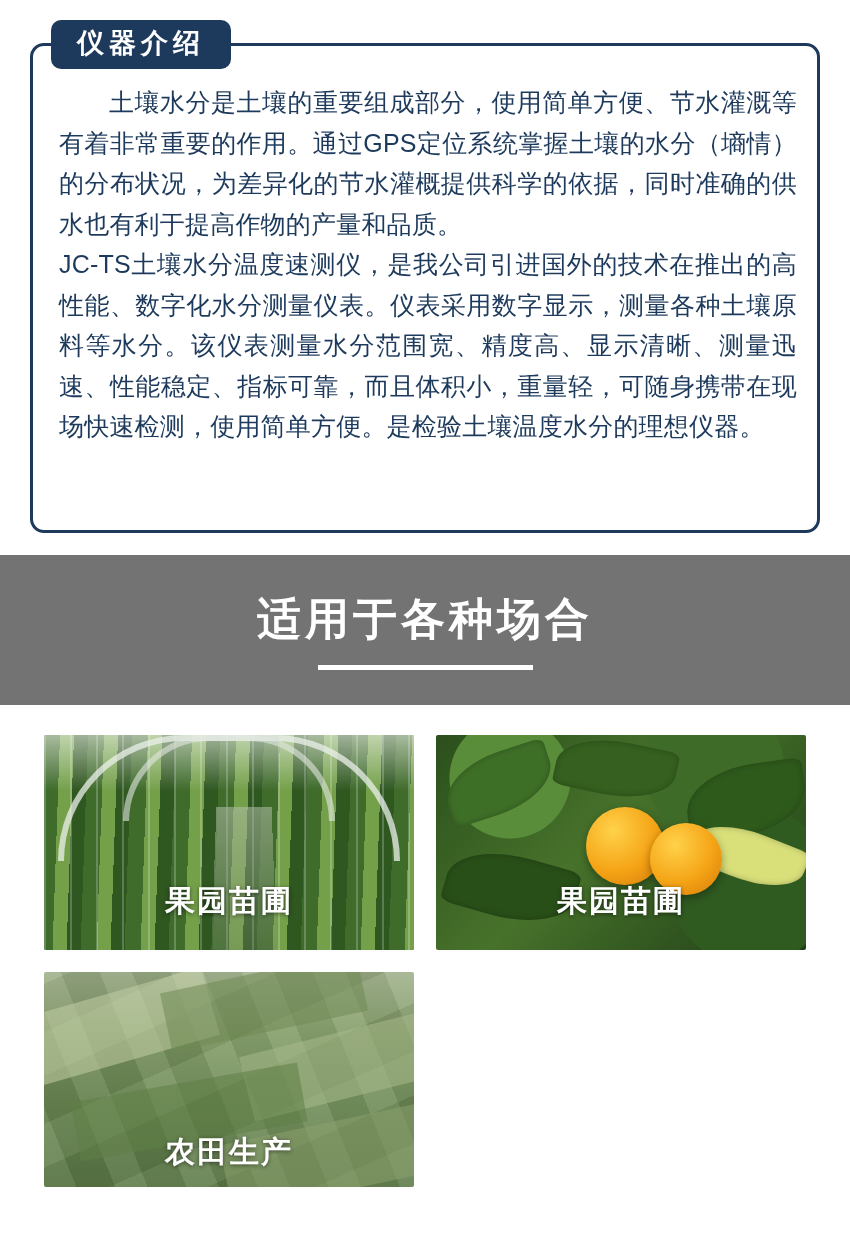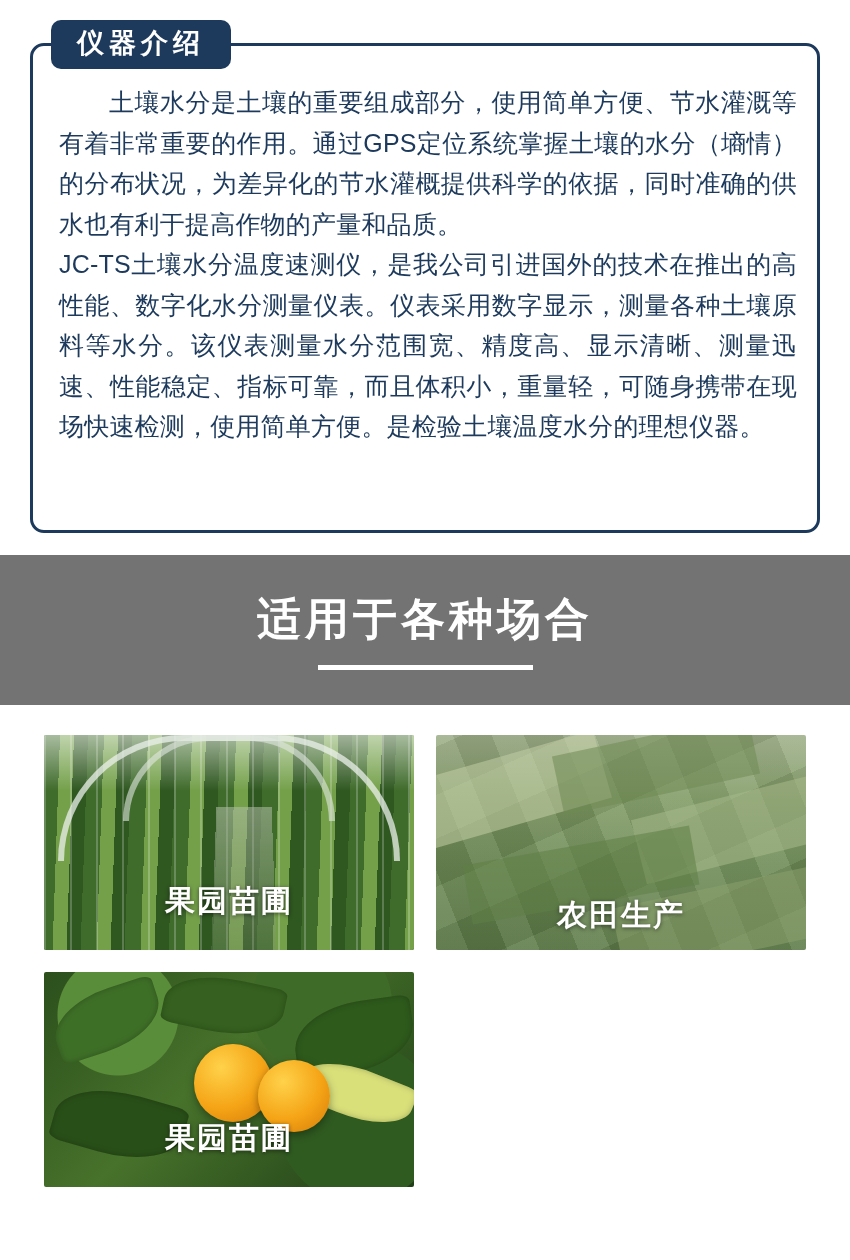--- a/index.html
+++ b/index.html
@@ -258,38 +258,38 @@
       <div class="photo-greenhouse">
         <div class="gh-ribs"></div>
         <div class="gh-arch"></div>
         <div class="gh-arch inner"></div>
         <div class="gh-path"></div>
       </div>
       <div class="cell-caption">果园苗圃</div>
     </div>
 
     <div class="cell">
-      <div class="photo-farmland">
-        <div class="field-patch" style="left:-20px;top:20px;width:190px;height:70px;background:#c3cda6;transform:rotate(-16deg);"></div>
-        <div class="field-patch" style="left:120px;top:0px;width:200px;height:60px;background:#6f8a53;transform:rotate(-12deg);"></div>
-        <div class="field-patch" style="left:200px;top:60px;width:200px;height:66px;background:#a7b98b;transform:rotate(-14deg);"></div>
-        <div class="field-patch" style="left:30px;top:110px;width:230px;height:60px;background:#5f7f46;transform:rotate(-10deg);"></div>
-        <div class="field-patch" style="left:180px;top:150px;width:220px;height:70px;background:#8aa06c;transform:rotate(-12deg);"></div>
-      </div>
-      <div class="cell-caption low">农田生产</div>
-    </div>
-
-    <div class="cell">
       <div class="photo-orchard">
         <div class="leaf" style="left:8px;top:18px;width:110px;height:60px;transform:rotate(-18deg);"></div>
         <div class="leaf" style="left:120px;top:6px;width:120px;height:55px;transform:rotate(12deg);background:#35601f;"></div>
         <div class="leaf" style="left:250px;top:30px;width:120px;height:70px;transform:rotate(-8deg);background:#2e5a1c;"></div>
         <div class="leaf" style="left:255px;top:96px;width:115px;height:50px;transform:rotate(22deg);background:#d9e07a;"></div>
         <div class="leaf" style="left:10px;top:120px;width:130px;height:64px;transform:rotate(16deg);background:#294f18;"></div>
         <div class="orange" style="left:150px;top:72px;width:78px;height:78px;"></div>
         <div class="orange" style="left:214px;top:88px;width:72px;height:72px;"></div>
       </div>
       <div class="cell-caption">果园苗圃</div>
     </div>
 
+    <div class="cell">
+      <div class="photo-farmland">
+        <div class="field-patch" style="left:-20px;top:20px;width:190px;height:70px;background:#c3cda6;transform:rotate(-16deg);"></div>
+        <div class="field-patch" style="left:120px;top:0px;width:200px;height:60px;background:#6f8a53;transform:rotate(-12deg);"></div>
+        <div class="field-patch" style="left:200px;top:60px;width:200px;height:66px;background:#a7b98b;transform:rotate(-14deg);"></div>
+        <div class="field-patch" style="left:30px;top:110px;width:230px;height:60px;background:#5f7f46;transform:rotate(-10deg);"></div>
+        <div class="field-patch" style="left:180px;top:150px;width:220px;height:70px;background:#8aa06c;transform:rotate(-12deg);"></div>
+      </div>
+      <div class="cell-caption low">农田生产</div>
+    </div>
+
 
   </div>
 </div>
 
 </body></html>

